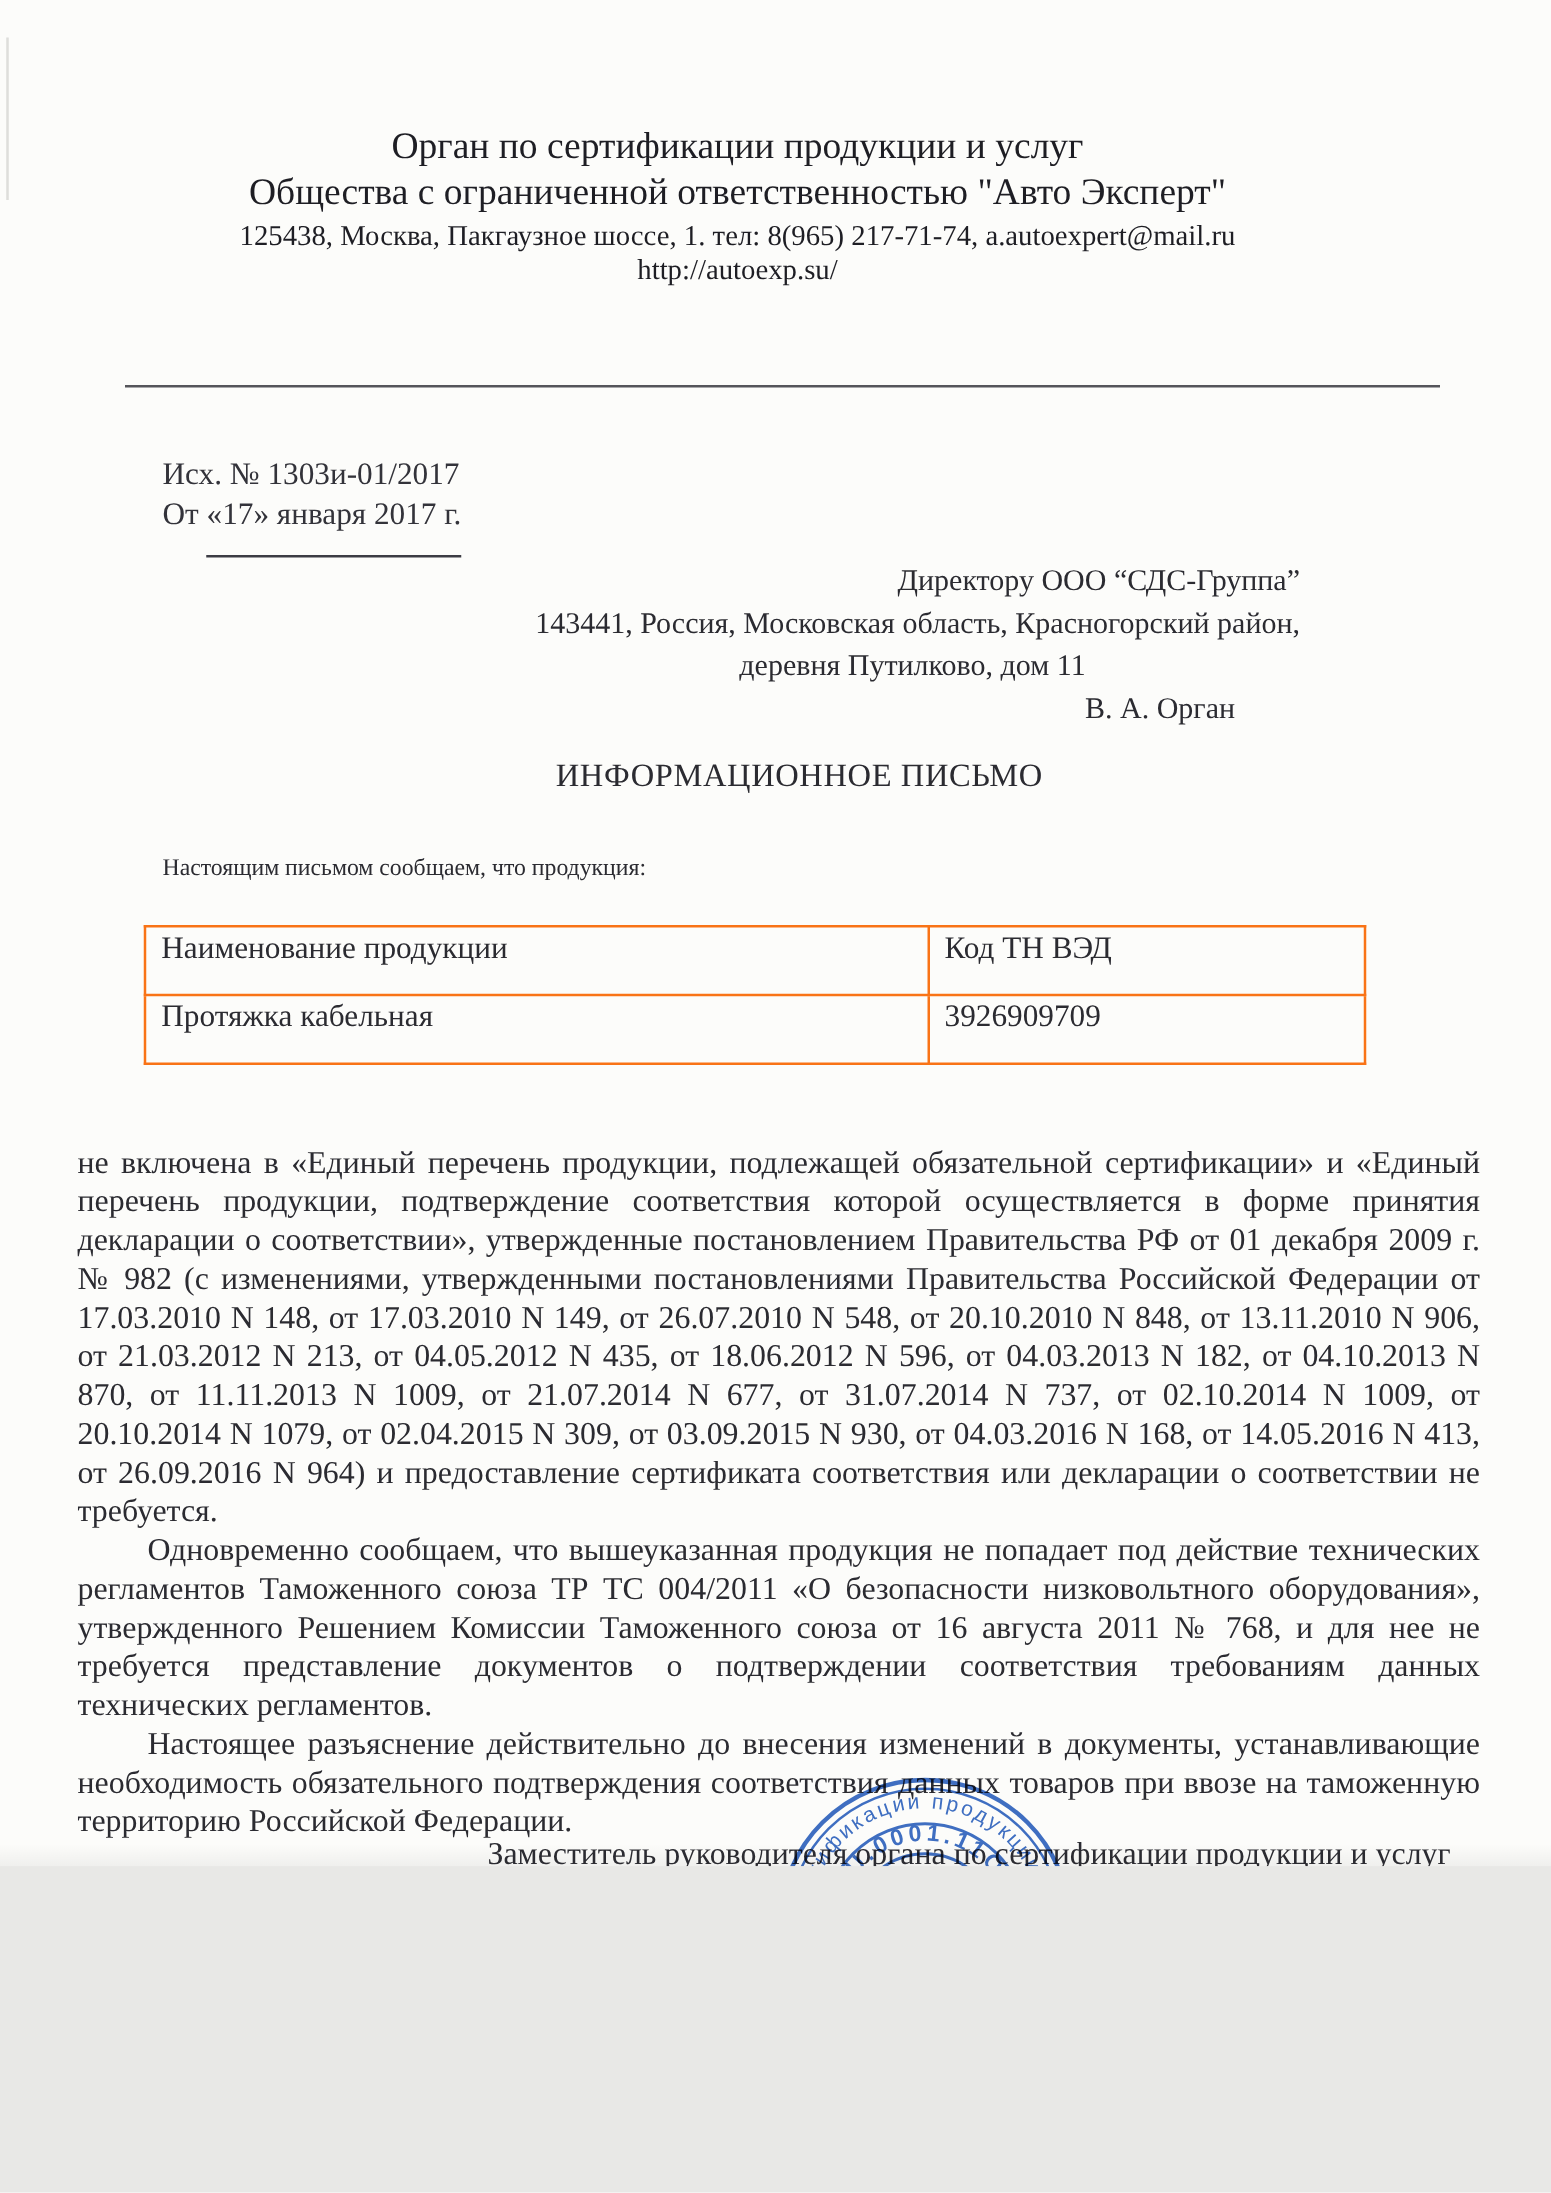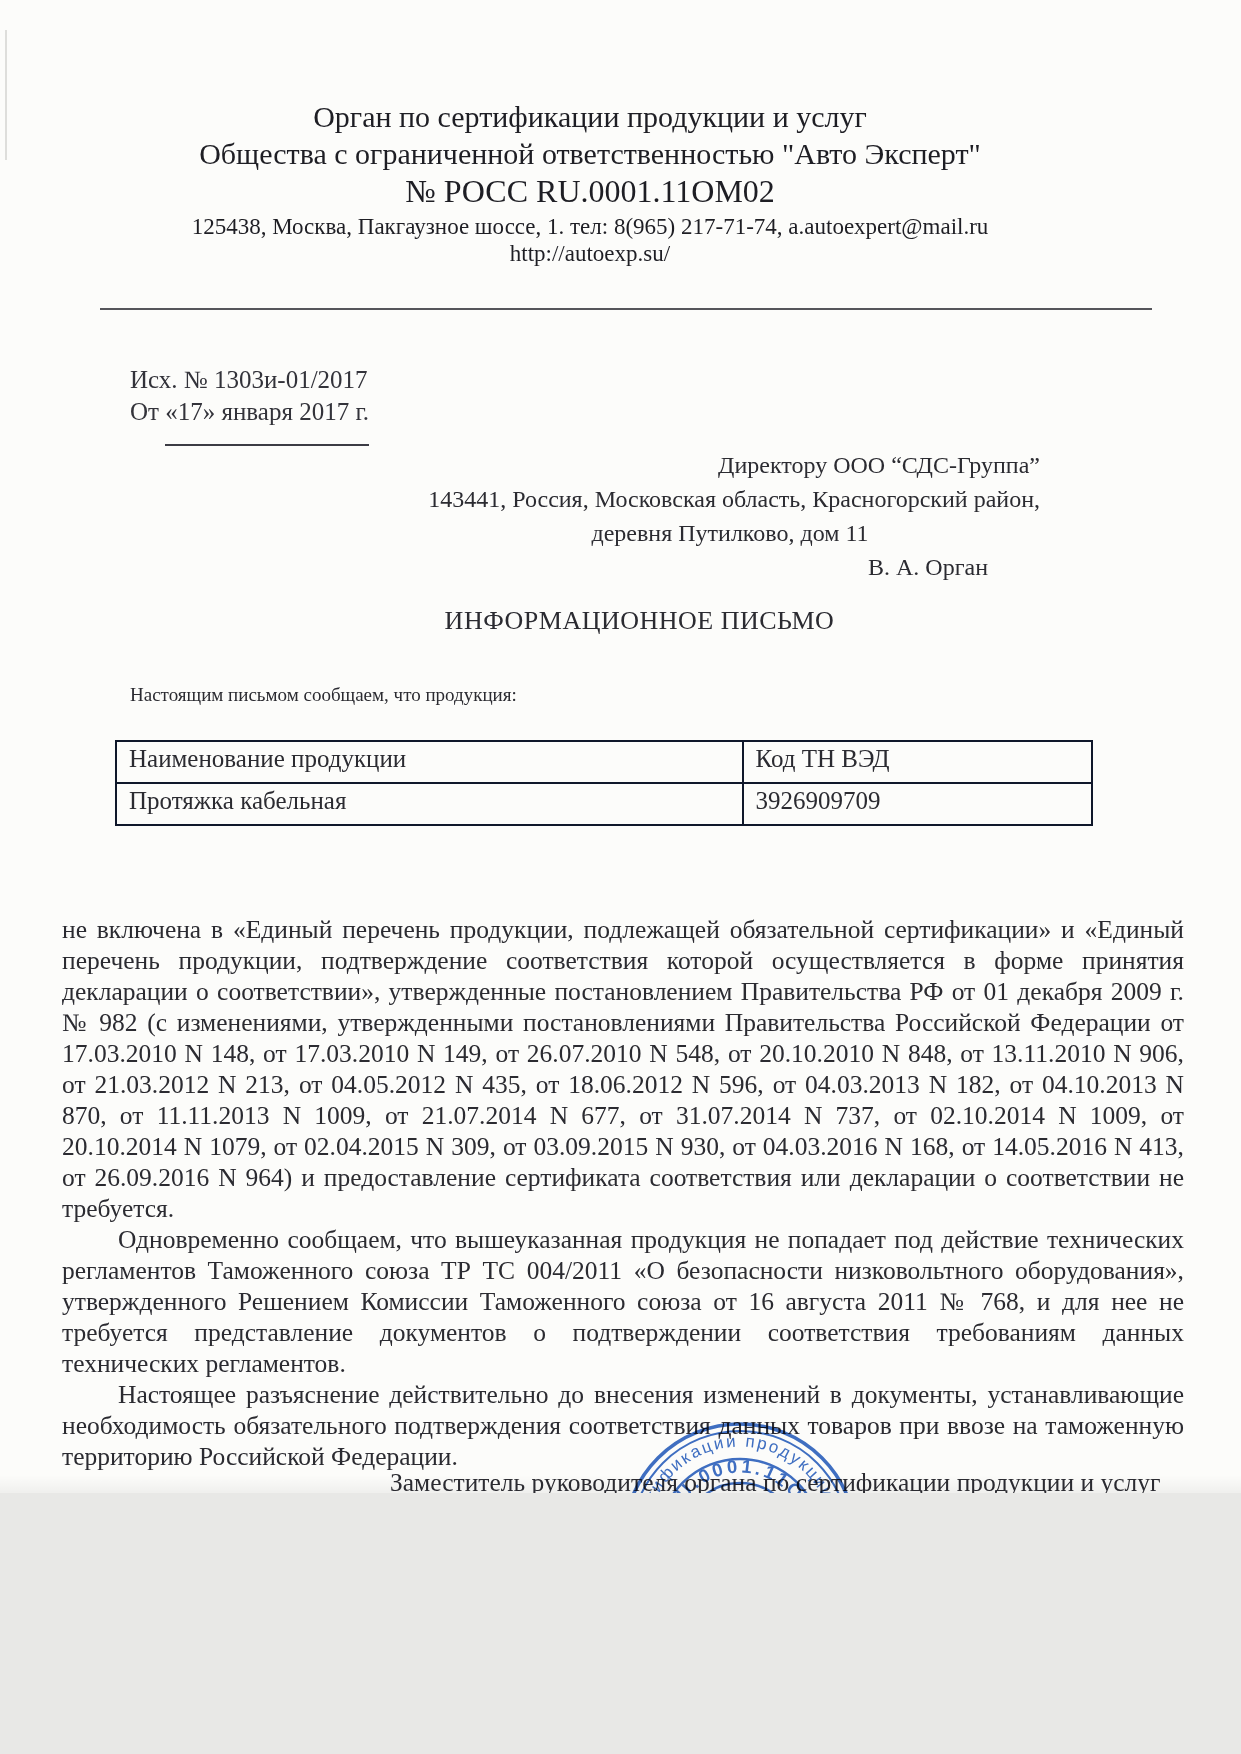--- a/index.html
+++ b/index.html
@@ -36,21 +36,21 @@
   .rcp-l2{text-align:right;}
   .rcp-l3{text-align:center;}
   .rcp-l4{text-align:right;padding-right:52px;}
 
   .doc-title{position:absolute;left:52px;top:606px;width:1175px;text-align:center;font-size:26px;letter-spacing:.5px;color:#2b2b31;}
 
   .intro{position:absolute;left:130px;top:684px;font-size:19px;color:#2b2b31;}
 
   
   .ptable{position:absolute;left:115px;top:740px;width:978px;border-collapse:collapse;font-size:25px;color:#2b2b31;}
-  .ptable td,.ptable th{border:2px solid #0f172a;font-weight:normal;text-align:left;vertical-align:top;padding:2px 12px 8px 12px;line-height:30px;}
+  .ptable td,.ptable th{border:2px solid #f97316;font-weight:normal;text-align:left;vertical-align:top;padding:2px 12px 21px 12px;line-height:30px;}
   .ptable .code-col{width:350px;}
 
   
   .bodytext{position:absolute;left:62px;top:914px;width:1122px;font-size:25.5px;line-height:31px;text-align:justify;color:#2b2b31;}
   .bodytext p{margin:0;}
   .bodytext p.indent{text-indent:56px;}
 
   
   .sig-title{position:absolute;left:390px;top:1468px;font-size:25.5px;color:#2b2b31;}
   .sig-org{position:absolute;left:437px;top:1522px;font-size:25.5px;color:#2b2b31;}
@@ -73,21 +73,20 @@
 <body>
 
 <div class="page">
 
   <div class="scan-edge-left"></div>
   <div class="scan-bottom"></div>
 
   <div class="header">
     <div class="hdr-l1">Орган по сертификации продукции и услуг</div>
     <div class="hdr-l2">Общества с ограниченной ответственностью "Авто Эксперт"</div>
-    <div class="hdr-l3">№ РОСС RU.0001.11ОМ02</div>
     <div class="hdr-l4">125438, Москва, Пакгаузное шоссе, 1. тел: 8(965) 217-71-74, a.autoexpert@mail.ru</div>
     <div class="hdr-l5">http://autoexp.su/</div>
   </div>
 
   <div class="rule"></div>
 
   <div class="ref">
     <div>Исх. № 1303и-01/2017</div>
     <div><span>От </span><span class="date-u">«17» января 2017 г.</span></div>
   </div>

